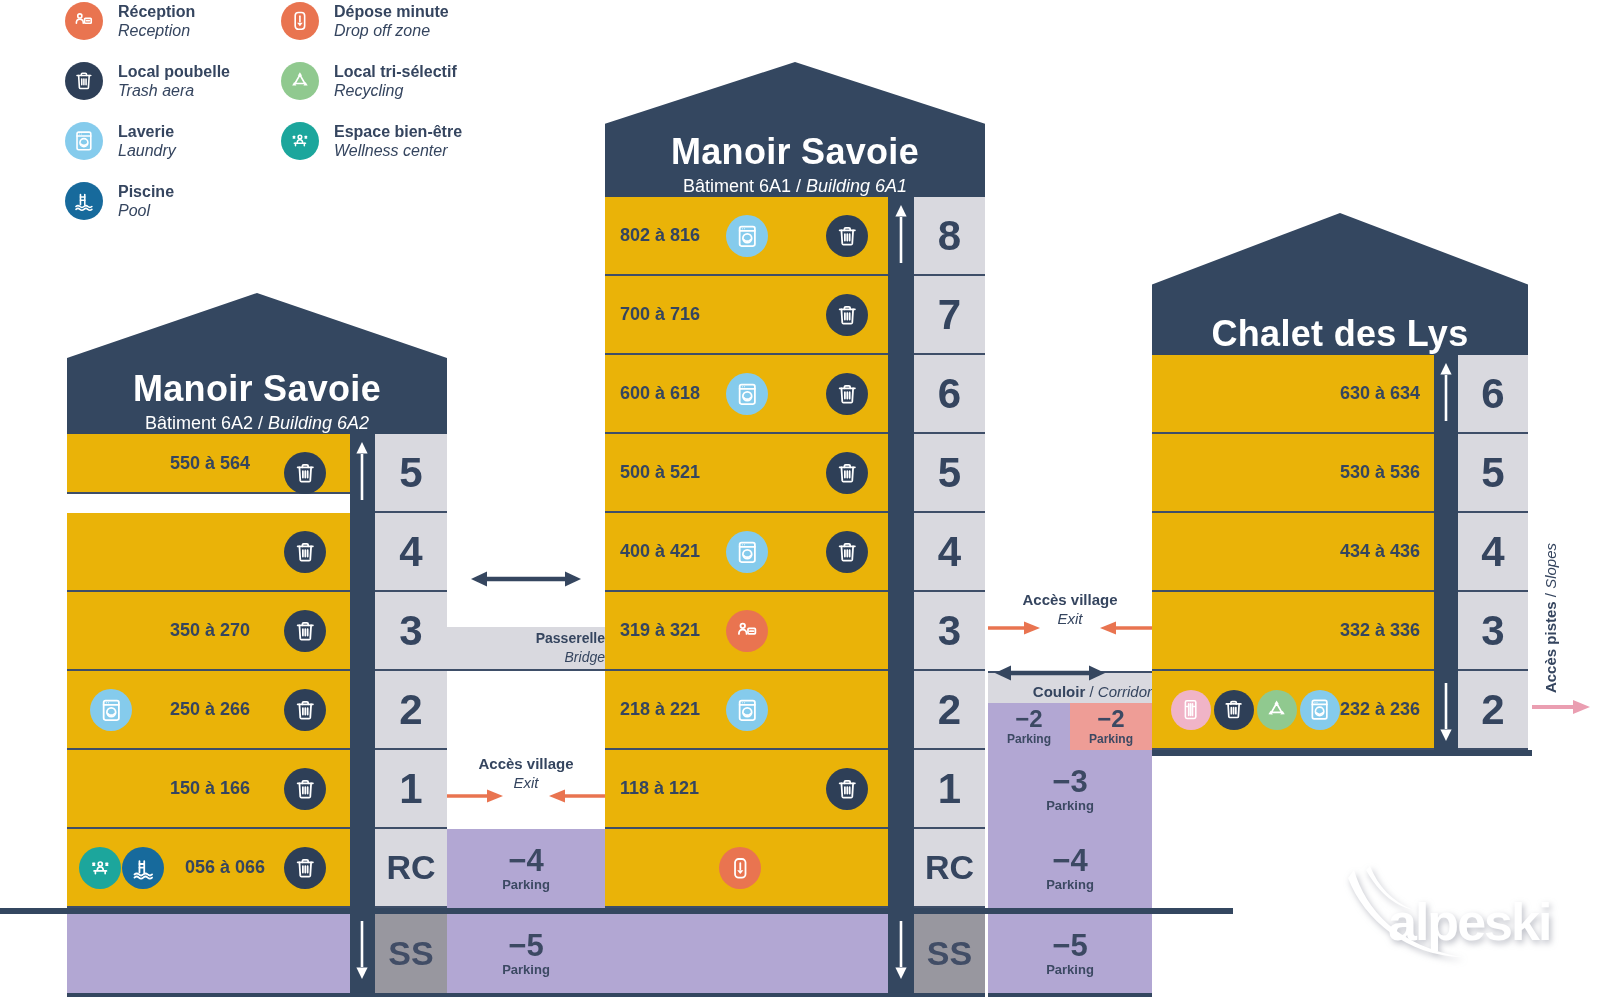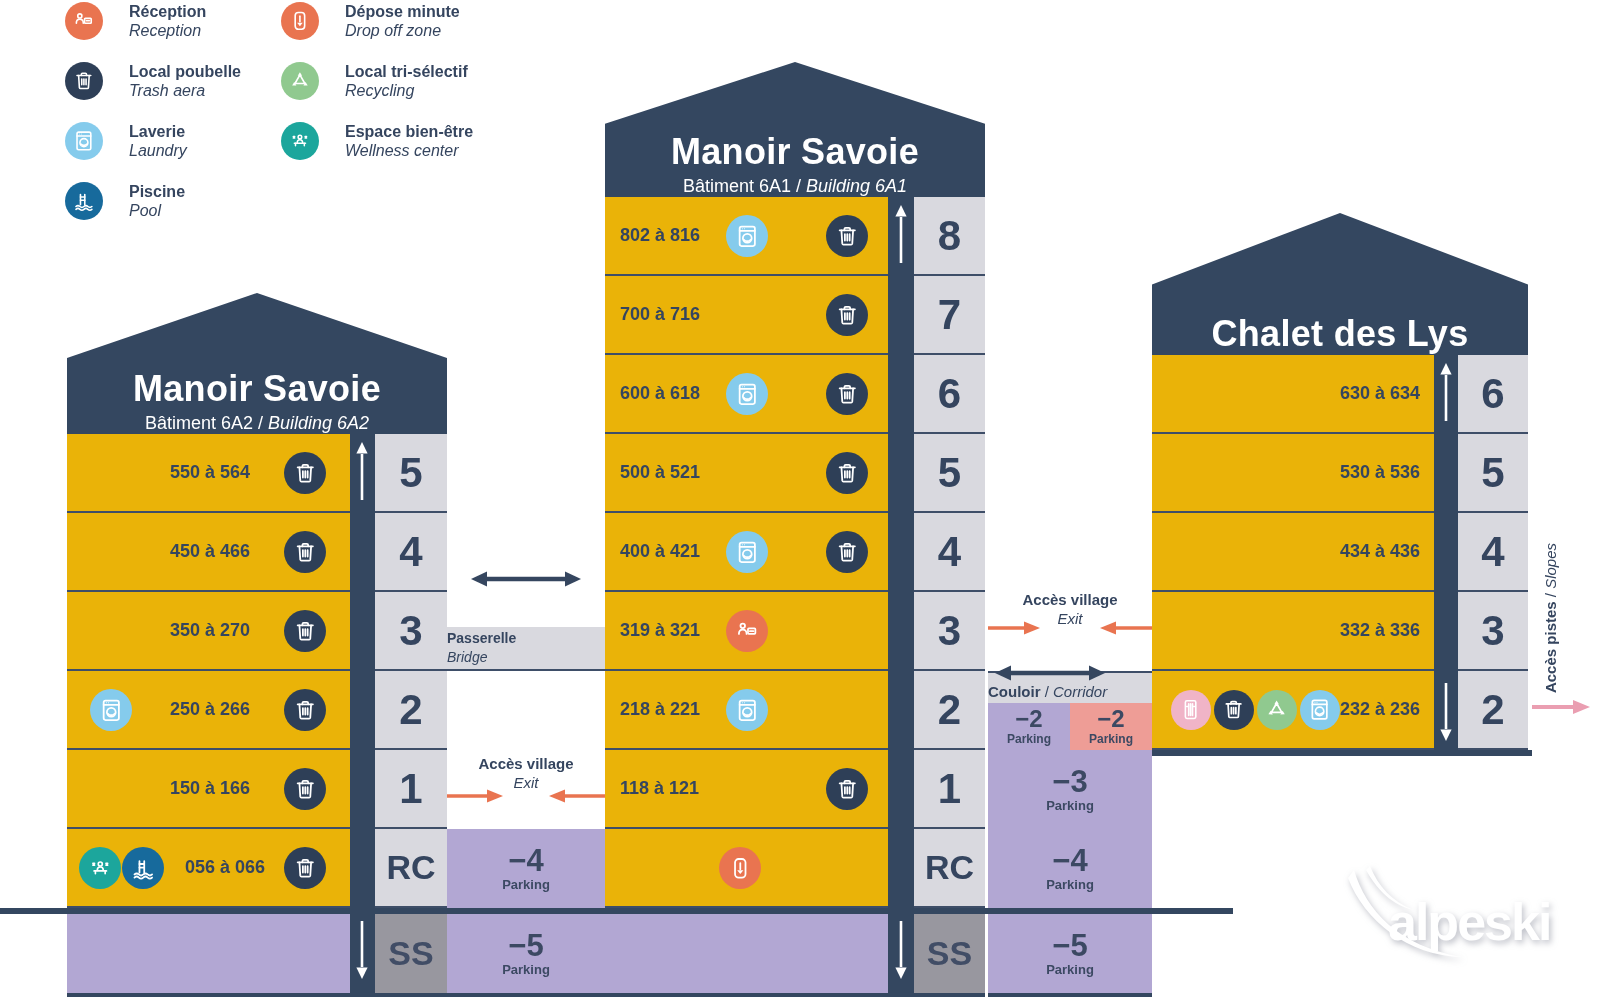--- a/index.html
+++ b/index.html
@@ -23,26 +23,26 @@
   .bsub{font-size:18px;margin-top:3px}
   .bsub em,.it{font-style:italic}
   .pbox{position:absolute;display:flex;flex-direction:column;align-items:center;justify-content:center;
         box-sizing:border-box;color:#3c4963}
   .pnum{font-weight:bold;font-size:31px;line-height:1}
   .pnum.sm{font-size:24px}
   .plbl{font-weight:bold;font-size:13px;margin-top:1px}
   .plbl.sm{font-size:12px}
   .legend{position:absolute;left:65px;top:2px;display:grid;grid-template-columns:216px 320px;
           grid-template-rows:repeat(4,60px);grid-auto-flow:column}
-  .litem{display:flex;gap:26px;align-items:flex-start}
+  .litem{display:flex;gap:15px;align-items:flex-start}
   .lcirc{position:static;width:38px;height:38px;flex:0 0 38px}
   .lfr{font-weight:bold;font-size:16px;line-height:19px}
   .len{font-style:italic;font-size:16px;line-height:19px}
   .gband{position:absolute;background:#d9d9df;box-sizing:border-box;display:flex;flex-direction:column;
-         align-items:flex-start;justify-content:center;text-align:center}
+         align-items:flex-end;justify-content:center;text-align:center}
   .conlbl{font-weight:bold;font-size:15px;line-height:19px}
   .conit{font-style:italic;font-size:15px;line-height:19px}
   .ground{position:absolute;background:#344760}
 </style>
 </head>
 <body>
 
 <svg width="0" height="0" style="position:absolute">
   <defs>
     <symbol id="i-reception" viewBox="0 0 24 24">
@@ -193,30 +193,29 @@
           <div class="len">Wellness center</div>
         </div>
     </div>
   </div>
 
   <div class="bhead" style="left:67px;top:293px;width:380px;height:141px;padding-bottom:14px">
     <div class="btitle">Manoir Savoie</div>
     <div class="bsub"><span>Bâtiment 6A2</span><span> / </span><em>Building 6A2</em></div>
   </div>
 
-  <div class="frow" style="left:67px;top:434px;width:283px;height:79px">
+  <div class="frow" style="left:67px;top:434px;width:283px;height:60px">
     <span class="rooms" style="left:73px;width:140px;justify-content:center">550 à 564</span>
     <span class="circ" style="left:217px;top:18px;width:42px;height:42px;background:#2e3f57">
         <svg class="ic" viewBox="0 0 24 24">
           <use href="#i-trash"></use>
         </svg>
       </span>
   </div>
   <div class="frow" style="left:67px;top:513px;width:283px;height:79px">
-    <span class="rooms" style="left:73px;width:140px;justify-content:center">450 à 466</span>
     <span class="circ" style="left:217px;top:18px;width:42px;height:42px;background:#2e3f57">
         <svg class="ic" viewBox="0 0 24 24">
           <use href="#i-trash"></use>
         </svg>
       </span>
   </div>
   <div class="frow" style="left:67px;top:592px;width:283px;height:79px">
     <span class="rooms" style="left:73px;width:140px;justify-content:center">350 à 270</span>
     <span class="circ" style="left:217px;top:18px;width:42px;height:42px;background:#2e3f57">
         <svg class="ic" viewBox="0 0 24 24">

